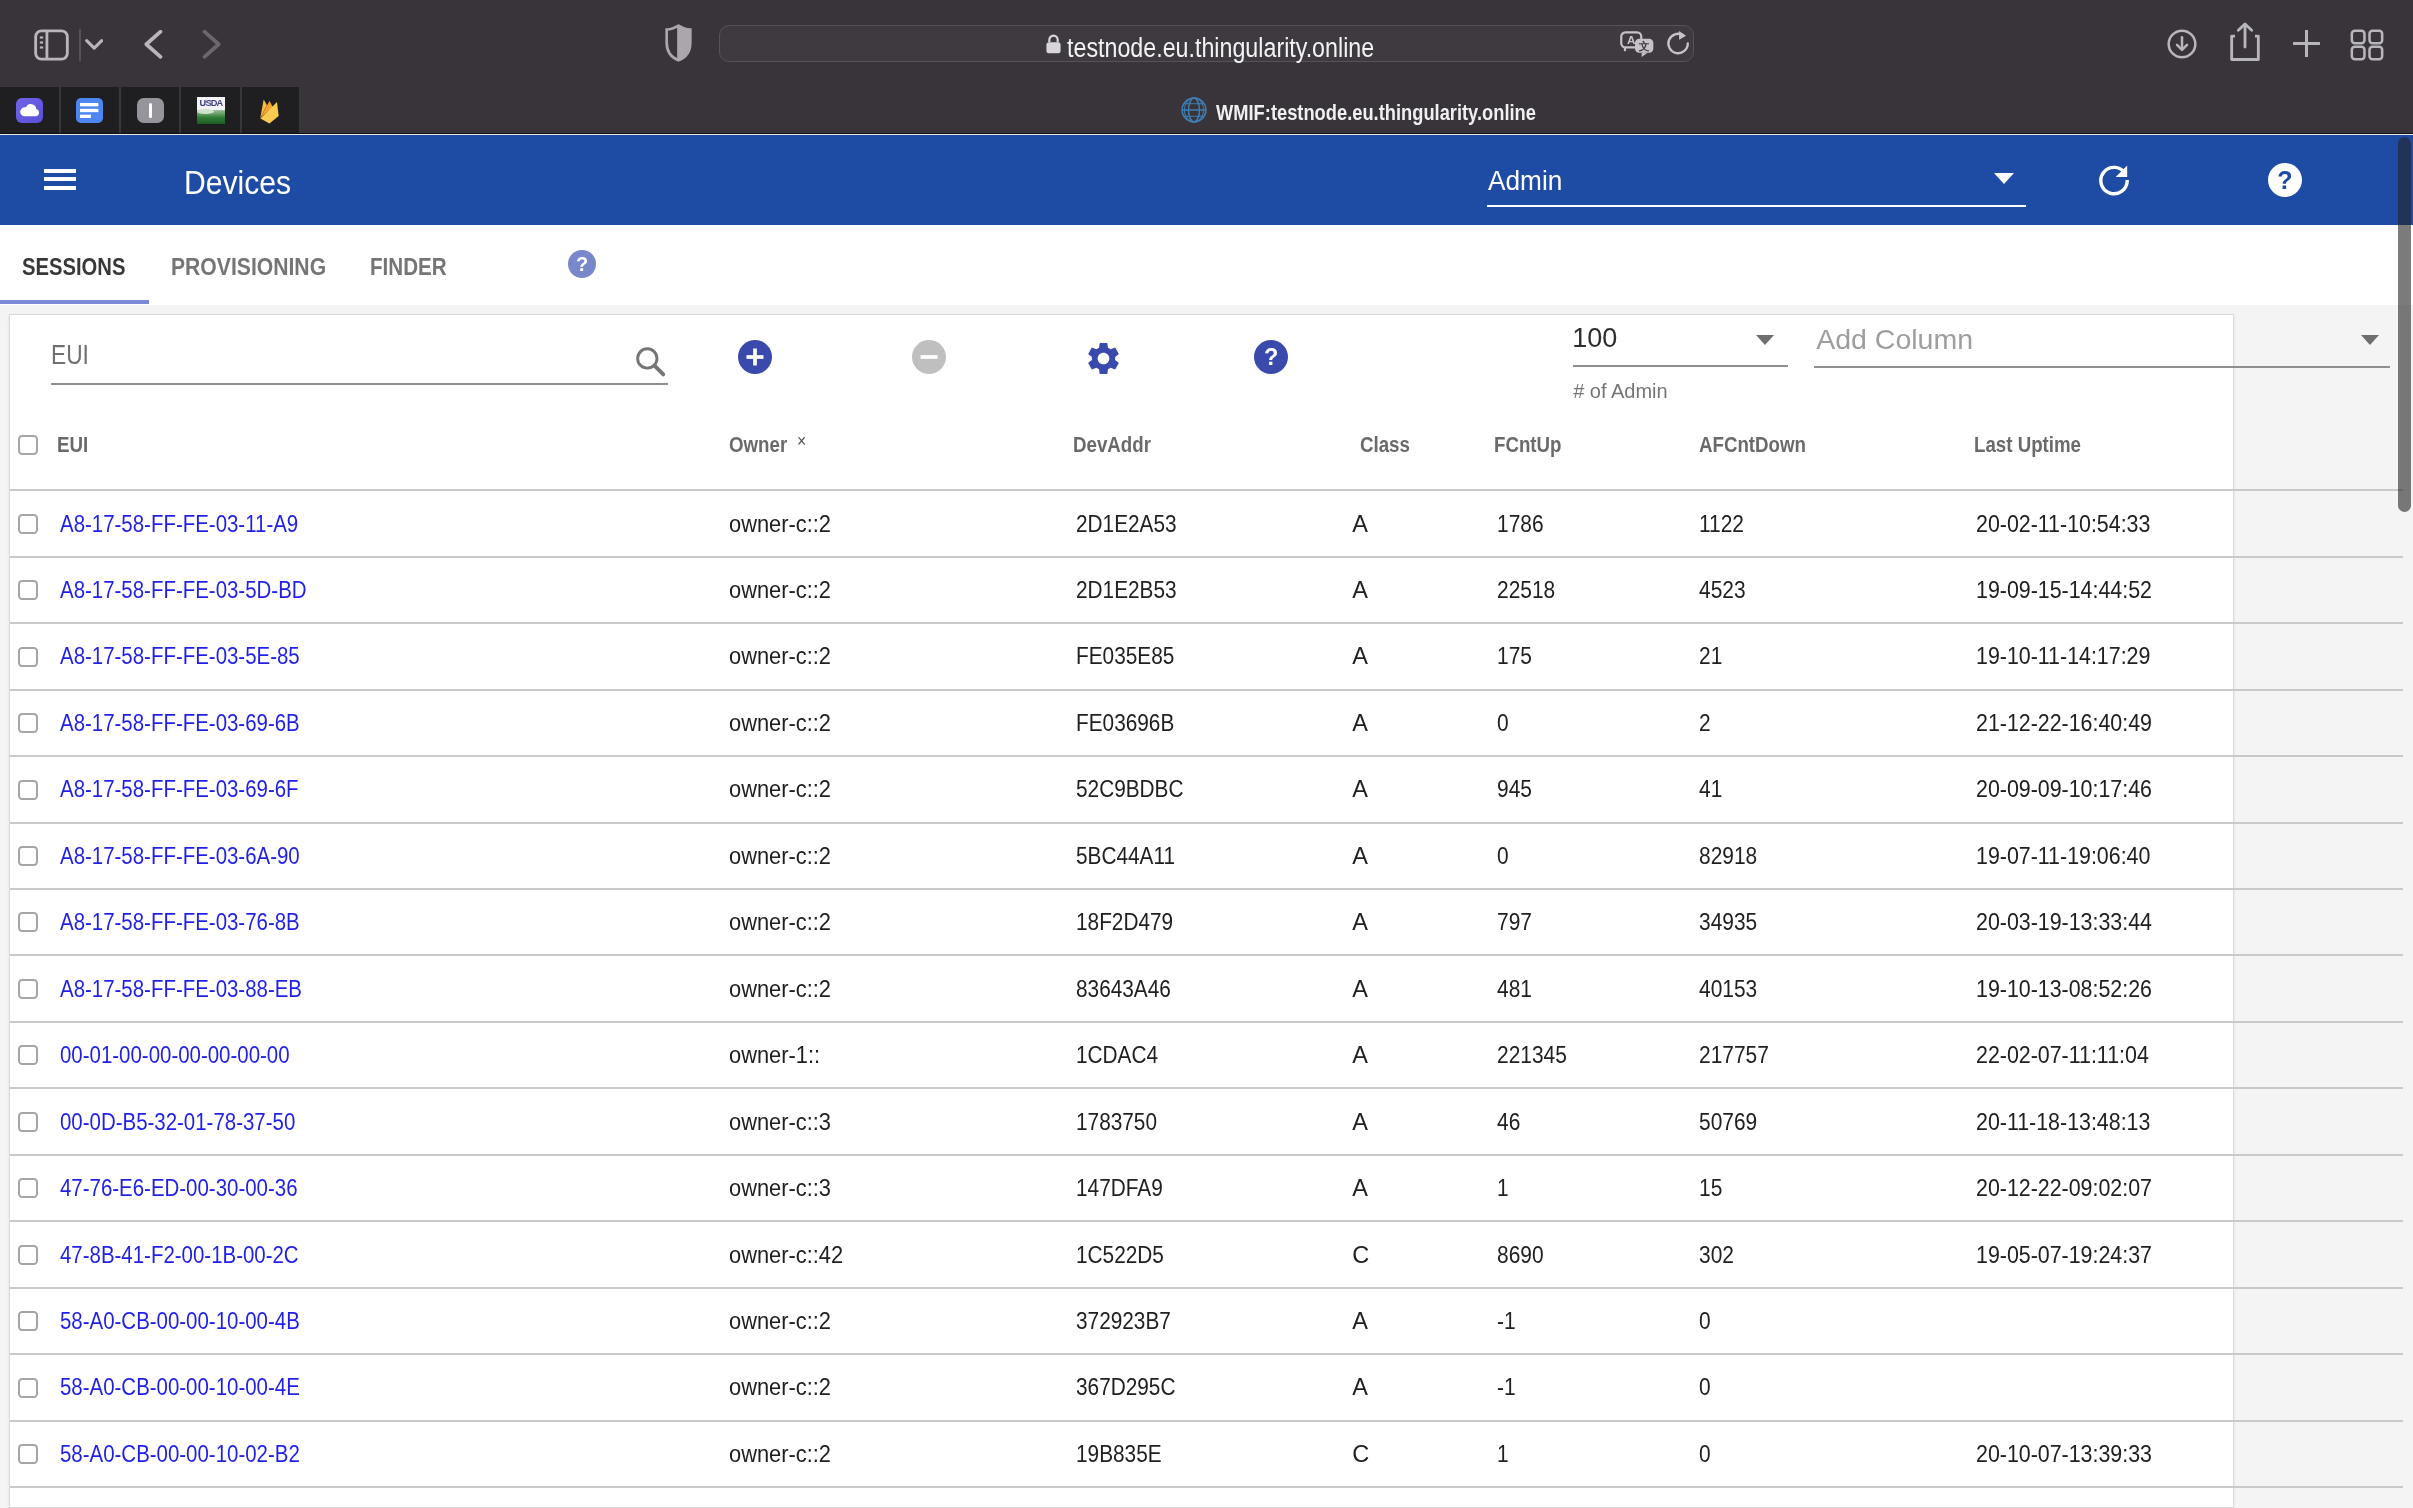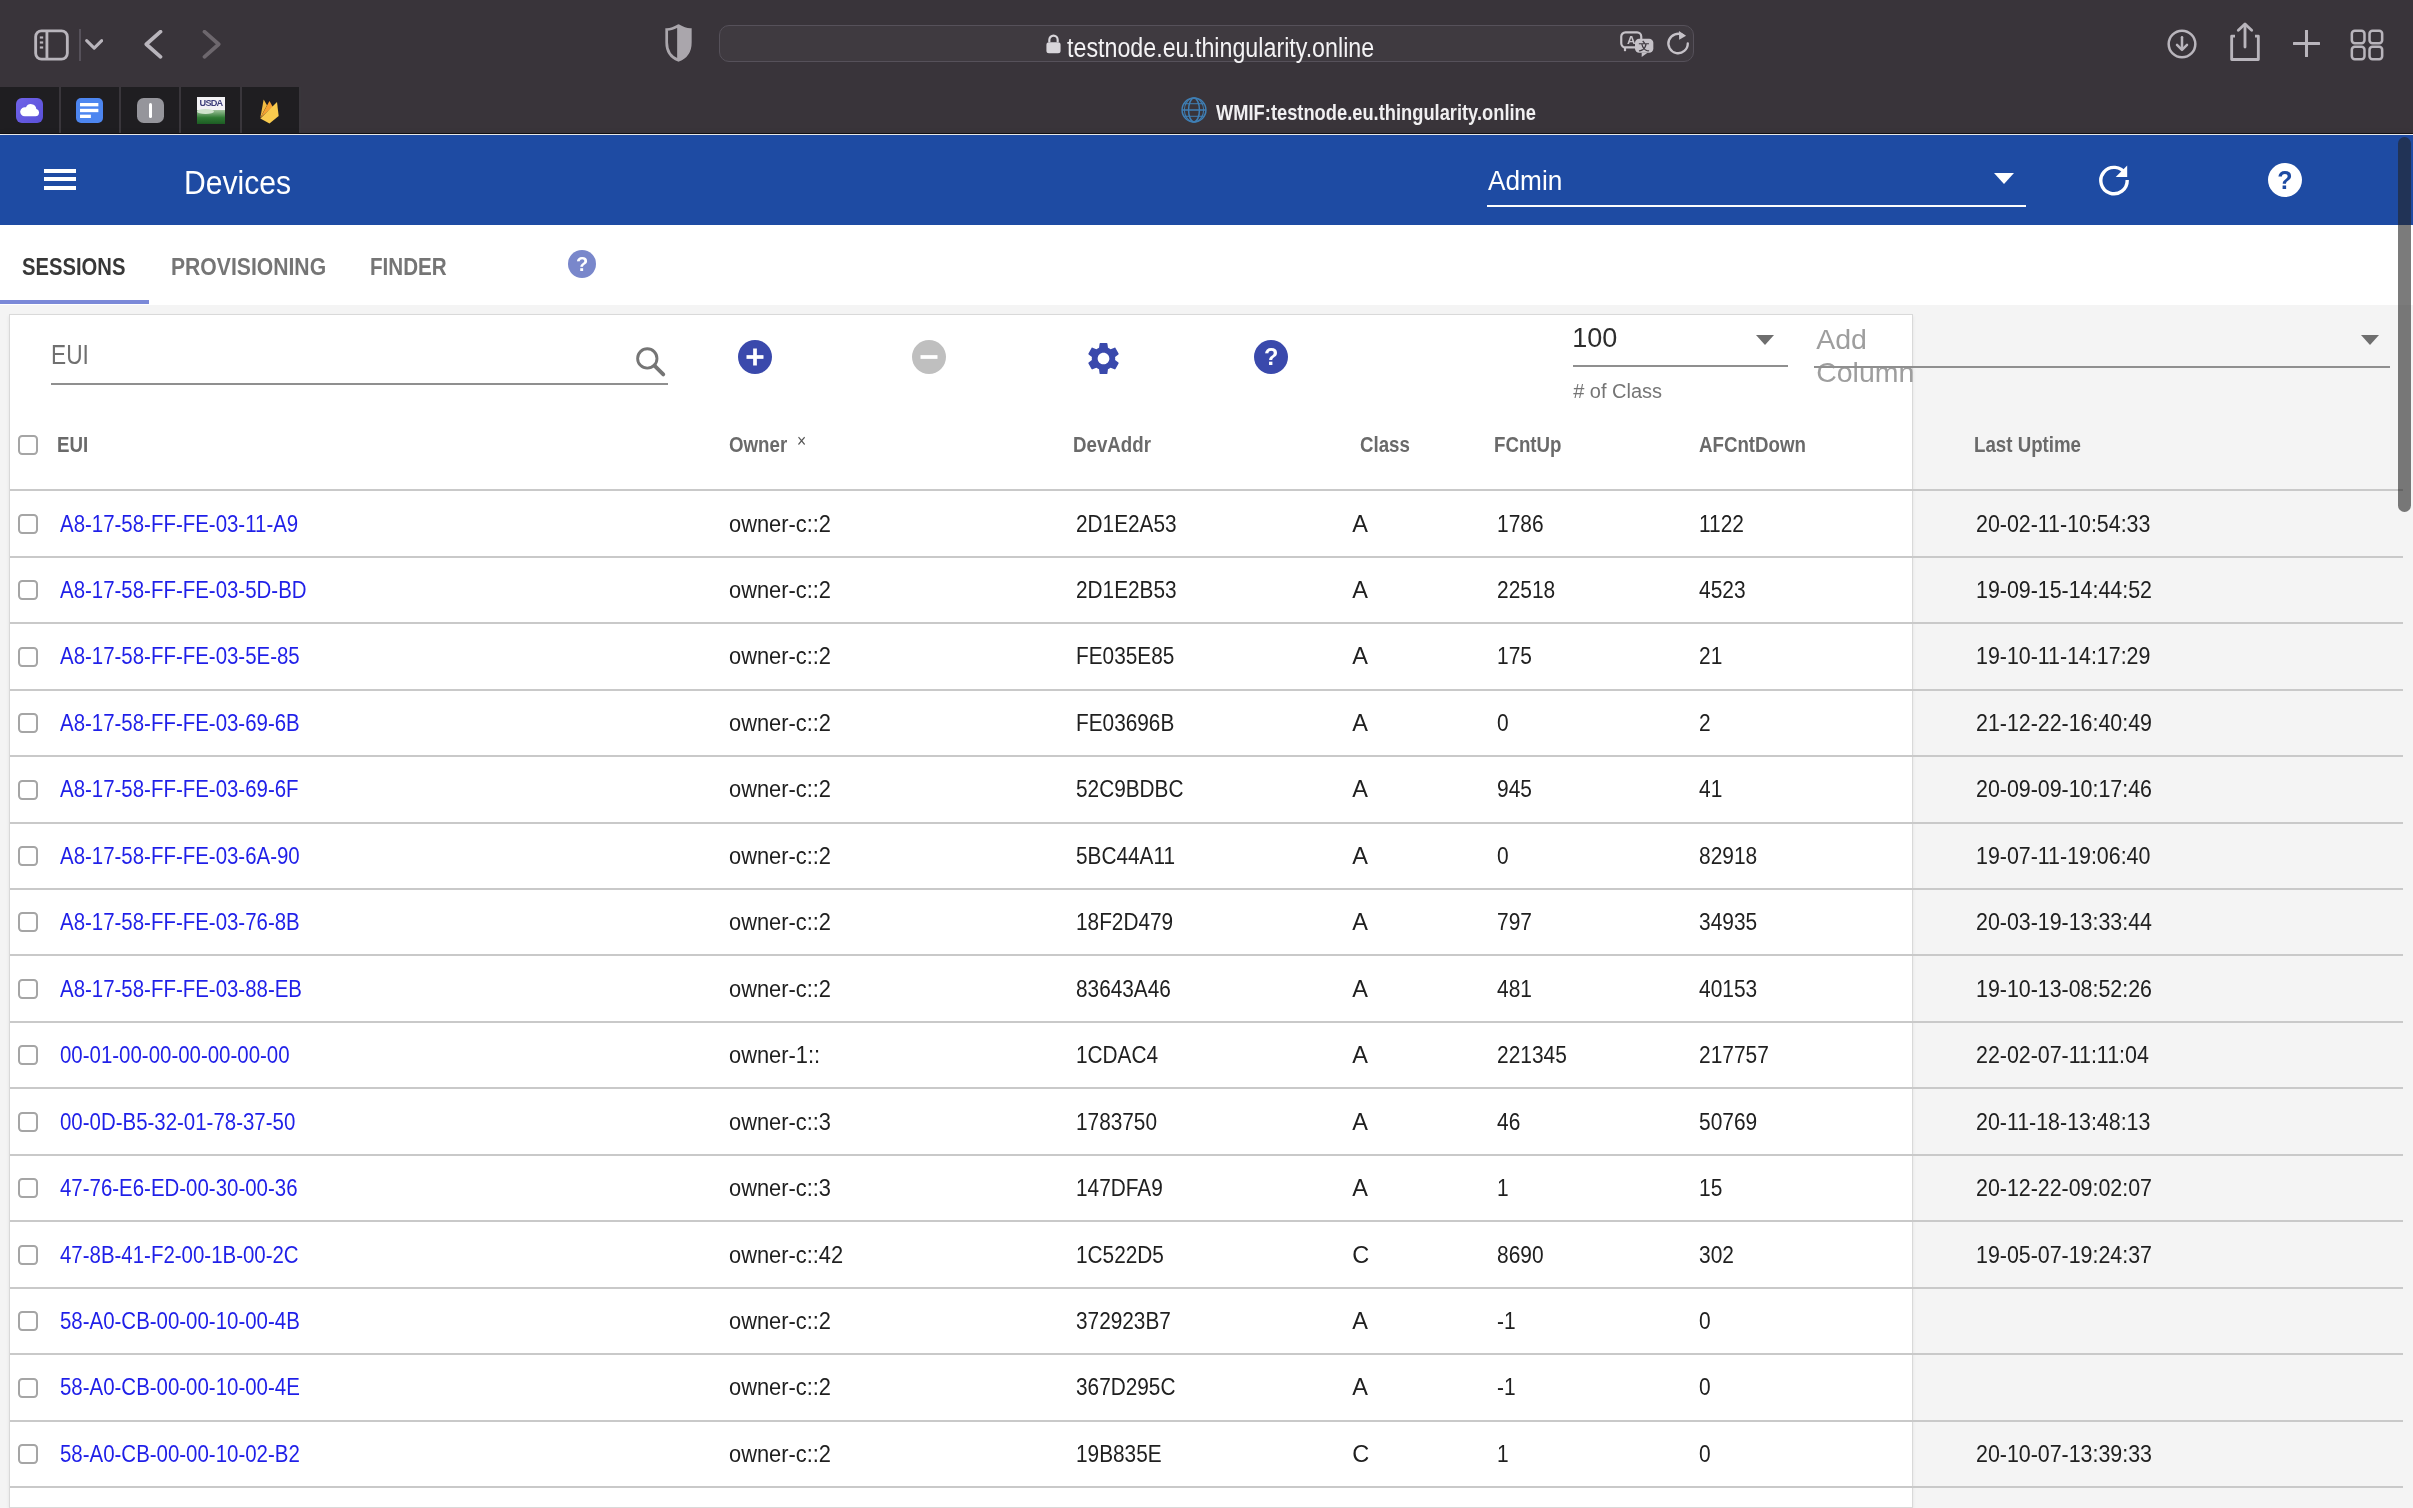--- a/index.html
+++ b/index.html
@@ -15,21 +15,21 @@
   .toolicon{position:absolute;color:#b9b5bc;}
   
   #appbar{left:0;top:135px;width:2413px;height:90px;background:#1e4ba3;
     box-shadow:0 3.4px 8.4px rgba(0,0,0,0.25);}
   #appbar .title{position:absolute;left:184px;top:28px;font-size:34px;color:#fff;transform:scaleX(0.886);transform-origin:0 0;}
   
   #tabsbar{left:0;top:225px;width:2413px;height:80px;background:#fff;}
   .tab{position:absolute;top:28px;font-size:24px;font-weight:600;color:#757575;white-space:nowrap;}
   #tabind{position:absolute;left:0;top:75px;width:149px;height:4.2px;background:#7b89d8;}
   
-  #card{left:9.2px;top:314px;width:1904px;height:1194px;background:#fff;
+  #card{left:9.2px;top:314px;width:2225px;height:1194px;background:#fff;
     border:0.8px solid #d9d9d9;box-sizing:border-box;box-shadow:0 1.7px 3.4px rgba(0,0,0,0.08);}
   .fab{position:absolute;width:34px;height:34px;border-radius:50%;color:#fff;text-align:center;}
   .hdr{position:absolute;font-size:22px;font-weight:600;color:#6a6a6a;transform:scaleX(0.85);transform-origin:0 0;white-space:nowrap;}
   .cbx{position:absolute;left:8px;width:20px;height:20px;border:2.1px solid #a5a5a5;border-radius:4.2px;
     box-sizing:border-box;}
   .cell{position:absolute;height:66px;line-height:66px;font-size:23.5px;color:#202020;white-space:nowrap;transform-origin:0 50%;}
   .c0{transform:scaleX(0.87);} .c1{transform:scaleX(0.93);} .c2{transform:scaleX(0.885);} .c4{transform:scaleX(0.89);} .c5{transform:scaleX(0.89);} .c6{transform:scaleX(0.91);}
   .cell.link{color:#1f1fe8;}
   .rowline{position:absolute;left:0;width:2393px;height:1.7px;background:#c9c9c9;}
   #thumb{left:2398px;top:137px;width:12.6px;height:375px;background:rgba(35,35,35,0.6);border-radius:6.7px;}
@@ -190,21 +190,21 @@
   </div>
   <svg style="position:absolute;left:1074px;top:23.5px;" width="39" height="39" viewBox="0 0 24 24">
     <path fill="#3a49ac" d="M19.14,12.94c0.04-0.3,0.06-0.61,0.06-0.94c0-0.32-0.02-0.64-0.07-0.94l2.03-1.58c0.18-0.14,0.23-0.41,0.12-0.61 l-1.92-3.32c-0.12-0.22-0.37-0.29-0.59-0.22l-2.39,0.96c-0.5-0.38-1.03-0.7-1.62-0.94L14.4,2.81c-0.04-0.24-0.24-0.41-0.48-0.41 h-3.84c-0.24,0-0.43,0.17-0.47,0.41L9.25,5.35C8.66,5.59,8.12,5.92,7.63,6.29L5.24,5.33c-0.22-0.08-0.47,0-0.59,0.22L2.74,8.87 C2.62,9.08,2.66,9.34,2.86,9.48l2.03,1.58C4.84,11.36,4.8,11.69,4.8,12s0.02,0.64,0.07,0.94l-2.03,1.58 c-0.18,0.14-0.23,0.41-0.12,0.61l1.92,3.32c0.12,0.22,0.37,0.29,0.59,0.22l2.39-0.96c0.5,0.38,1.03,0.7,1.62,0.94l0.36,2.54 c0.05,0.24,0.24,0.41,0.48,0.41h3.84c0.24,0,0.44-0.17,0.47-0.41l0.36-2.54c0.59-0.24,1.13-0.56,1.62-0.94l2.39,0.96 c0.22,0.08,0.47,0,0.59-0.22l1.92-3.32c0.12-0.22,0.07-0.47-0.12-0.61L19.14,12.94z M12,15.6c-1.98,0-3.6-1.62-3.6-3.6 s1.62-3.6,3.6-3.6s3.6,1.62,3.6,3.6S13.98,15.6,12,15.6z"></path>
   </svg>
   <div class="fab" style="left:1244px;top:25px;background:#3a49ac;">
     <span style="font-size:23.5px;font-weight:bold;line-height:34px;">?</span>
   </div>
   <div style="position:absolute;left:1562px;top:8.3px;font-size:27px;color:#2d2d2d;">100</div>
   <div style="position:absolute;left:1746px;top:20px;width:0;height:0;border-left:9.2px solid transparent;border-right:9.2px solid transparent;border-top:10px solid #6e6e6e;"></div>
   <div style="position:absolute;left:1563px;top:50px;width:215px;height:1.7px;background:#8f8f8f;"></div>
-  <div style="position:absolute;left:1563px;top:65px;font-size:20px;color:#757575;"># of Class</div>
+  <div style="position:absolute;left:1563px;top:65px;font-size:20px;color:#757575;"># of Admin</div>
   <div style="position:absolute;left:1806px;top:8px;font-size:28.5px;color:#9e9e9e;">Add Column</div>
   <div style="position:absolute;left:2351px;top:20px;width:0;height:0;border-left:9.2px solid transparent;border-right:9.2px solid transparent;border-top:10px solid #6e6e6e;"></div>
   <div style="position:absolute;left:1804px;top:51px;width:576px;height:1.7px;background:#8f8f8f;"></div>
   <div class="cbx" style="top:120px;"></div>
   <div class="hdr" style="left:47px;top:117px;">EUI</div>
   <div class="hdr" style="left:719px;top:117px;">Owner</div>
   <div class="hdr" style="left:787px;top:115px;font-size:18.4px;font-weight:400;color:#555;">×</div>
   <div class="hdr" style="left:1063px;top:117px;">DevAddr</div>
   <div class="hdr" style="left:1350px;top:117px;">Class</div>
   <div class="hdr" style="left:1484px;top:117px;">FCntUp</div>

